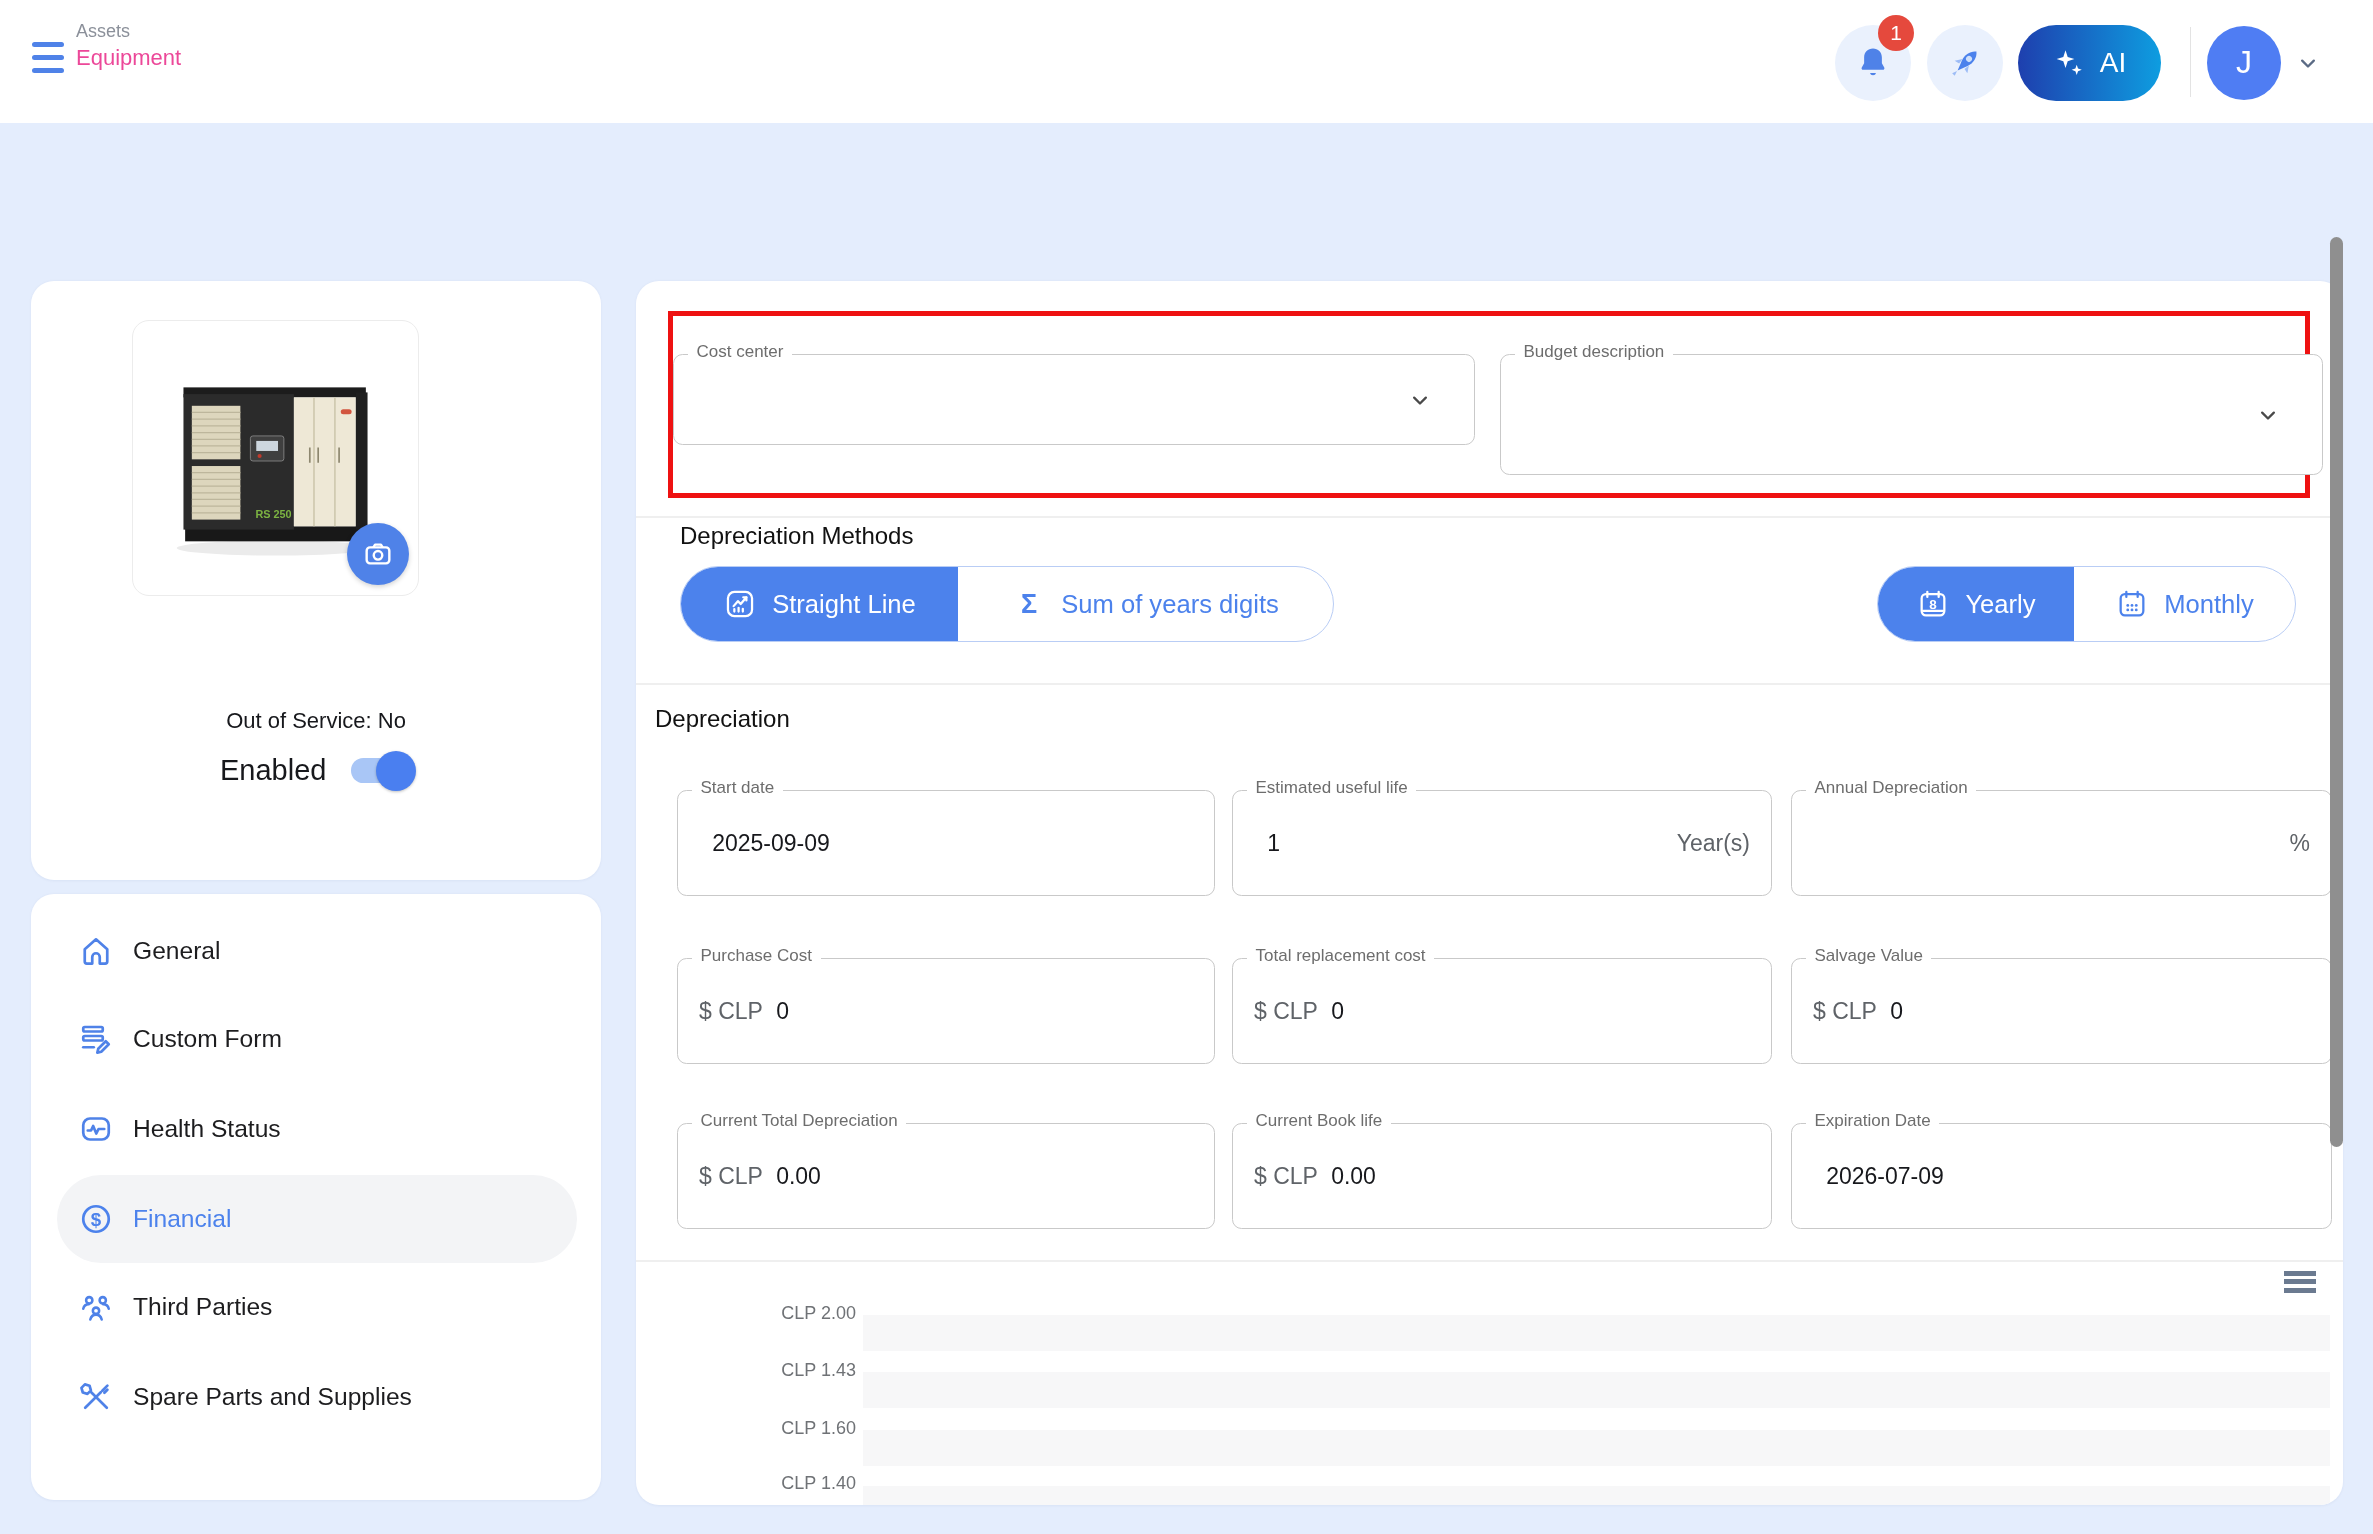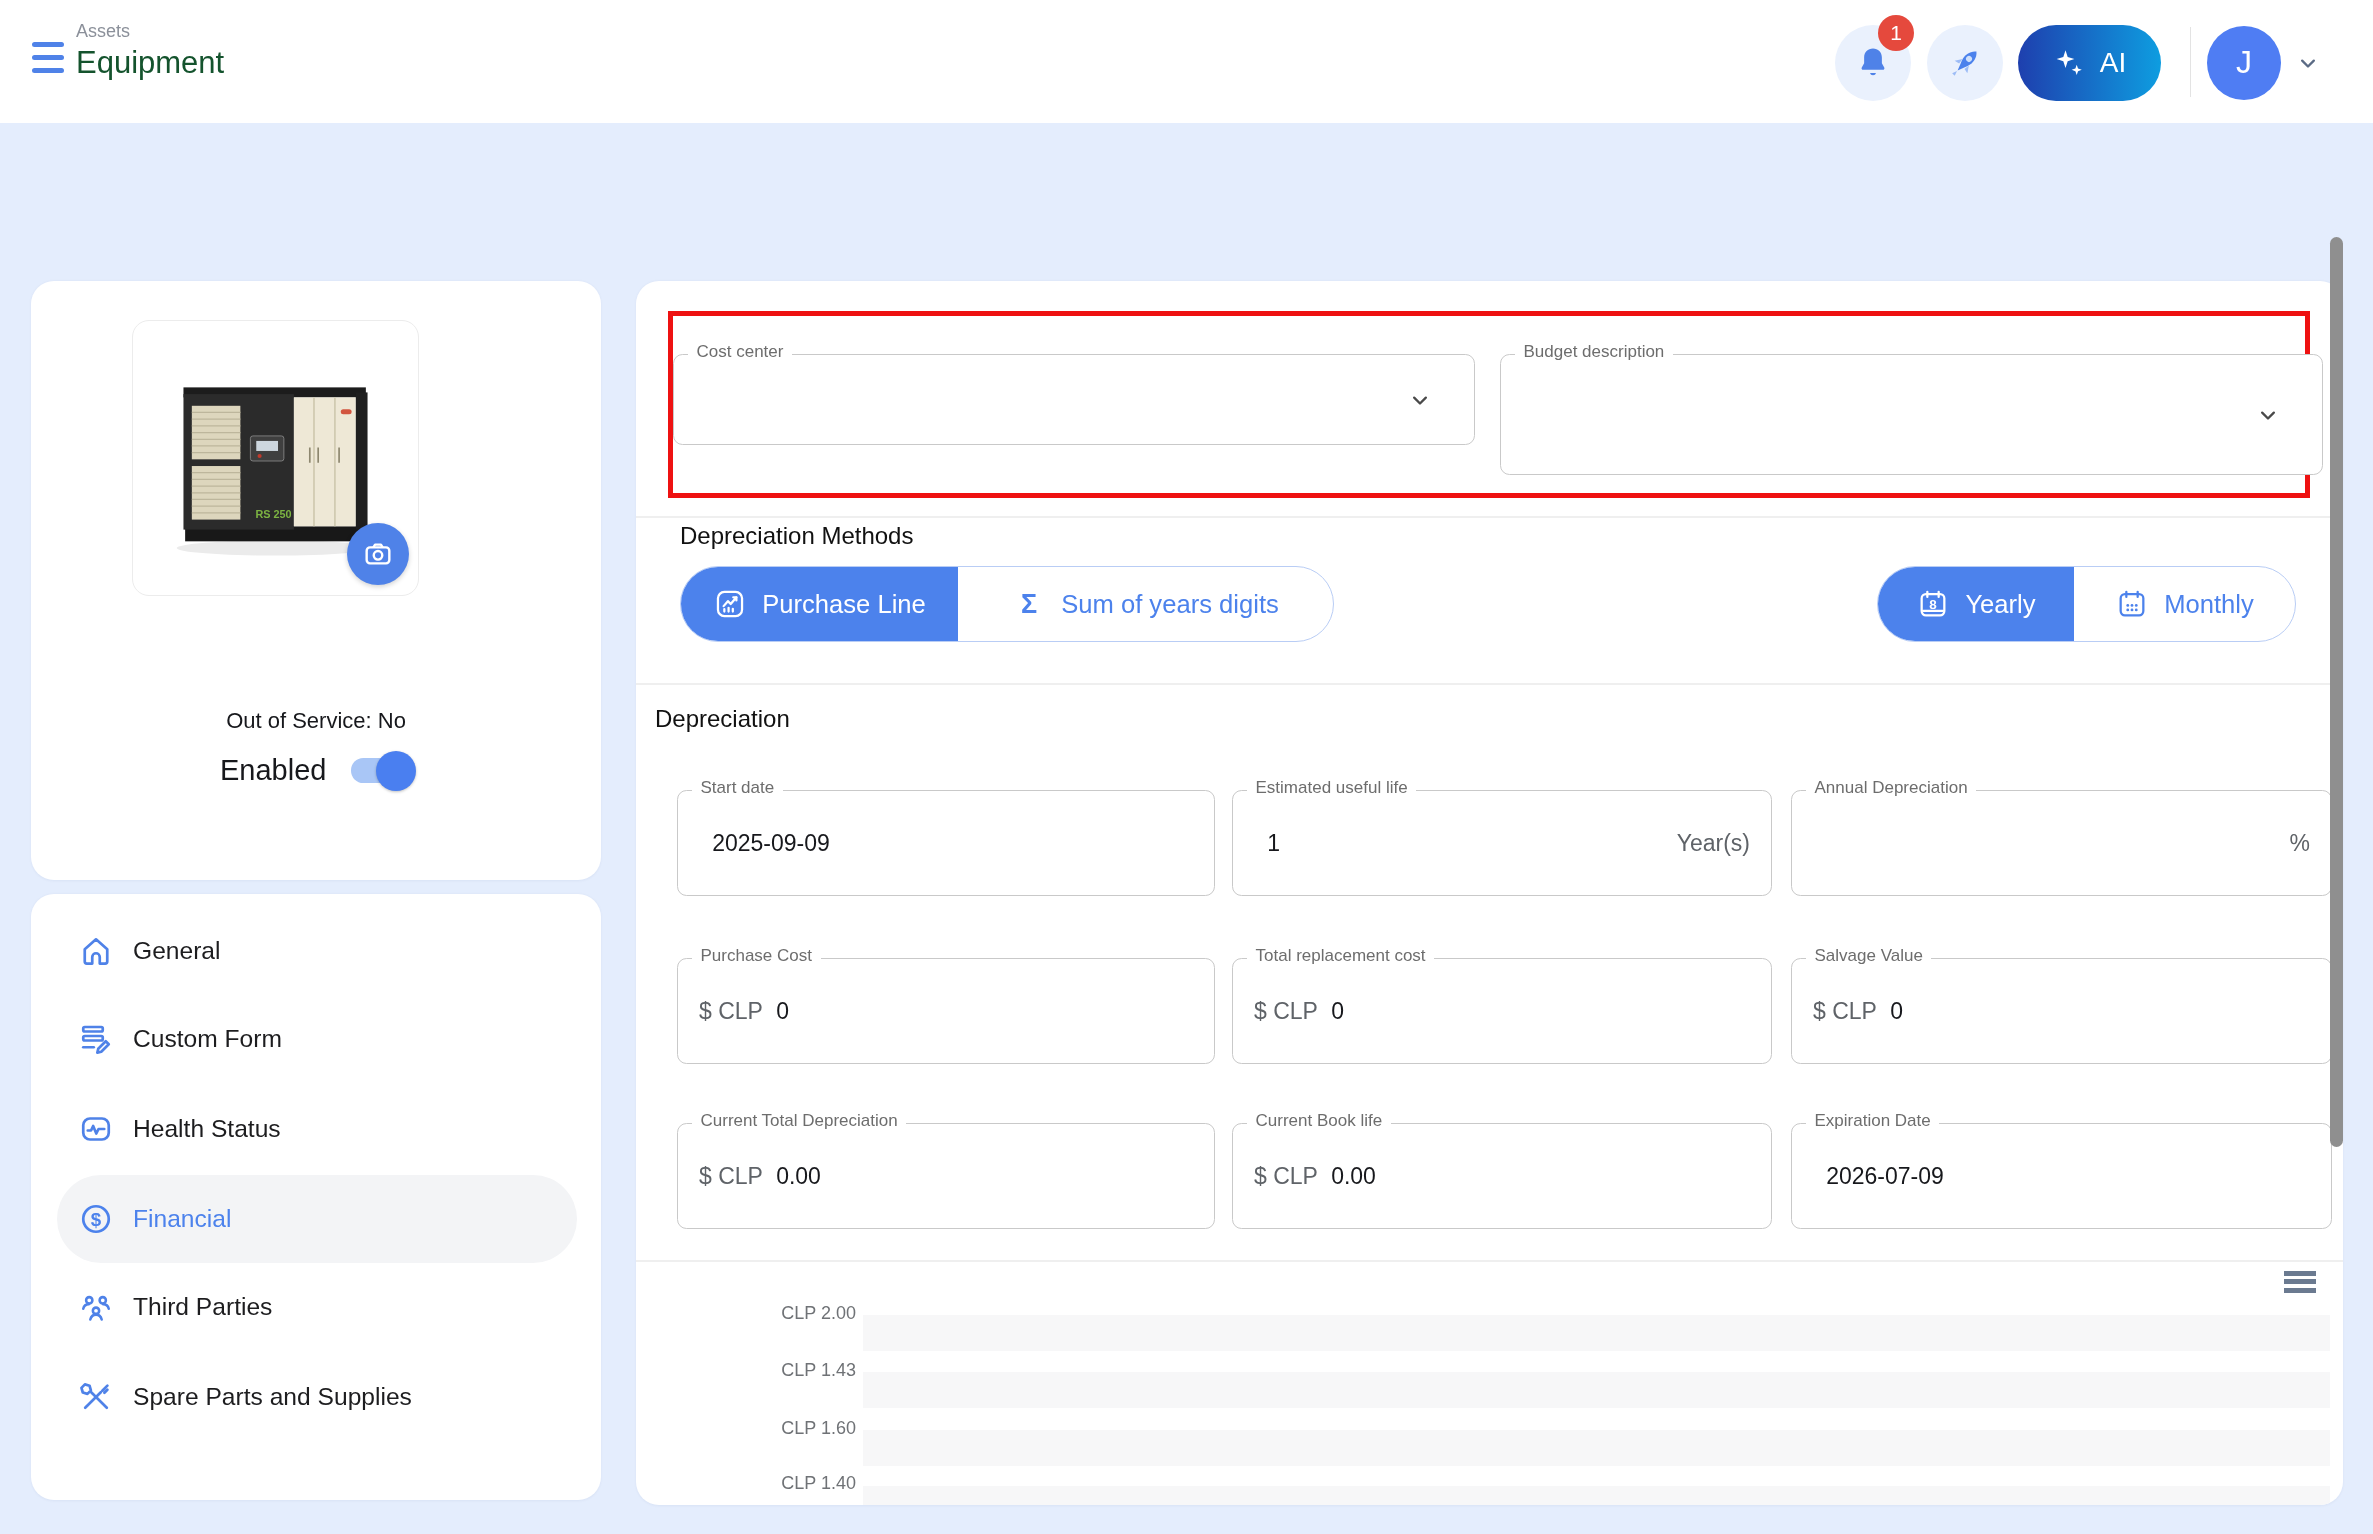--- a/index.html
+++ b/index.html
@@ -4,21 +4,21 @@
 <style>
   html,body{margin:0;padding:0}
   body{position:relative;width:2373px;height:1535px;overflow:hidden;
        background:#e4edfd;font-family:"Liberation Sans",sans-serif;color:#1f2430}
   .abs{position:absolute}
   
   .topbar{position:absolute;left:0;top:0;width:2373px;height:123px;background:#fff}
   .burger{position:absolute;left:32px;top:42px;width:38px;height:36px;cursor:pointer}
   .burger i{display:block;width:32px;height:4.7px;border-radius:2.8px;background:#4f82e8;margin:0 0 8.5px 0}
   .h-sec{position:absolute;left:76px;top:21px;font-size:18px;color:#8b909a}
-  .h-title{position:absolute;left:76px;top:45px;font-size:31px;font-weight:500;color:#14532d}
+  .h-title{position:absolute;left:76px;top:45px;font-size:22px;font-weight:500;color:#ec4899}
   .circle-btn{position:absolute;width:76px;height:76px;border-radius:50%;background:#eaf1fd;
               display:flex;align-items:center;justify-content:center;cursor:pointer}
   .badge{position:absolute;left:1878px;top:15px;width:36px;height:36px;border-radius:50%;
          background:#e5493d;color:#fff;font-size:21px;display:flex;align-items:center;justify-content:center;z-index:3}
   .ai-pill{position:absolute;left:2018px;top:24.6px;width:143px;height:76px;border-radius:38px;
            background:linear-gradient(90deg,#1e3fae,#0e9de0);display:flex;align-items:center;
            justify-content:center;gap:15px;color:#fff;font-size:28px;cursor:pointer}
   .vdiv{position:absolute;left:2190px;top:26.5px;width:0.9px;height:70px;background:#e3e3e3}
   .avatar{position:absolute;left:2207px;top:25.6px;width:74px;height:74px;border-radius:50%;background:#4f7df3;
           color:#fff;font-size:32px;display:flex;align-items:center;justify-content:center;cursor:pointer}
@@ -268,21 +268,21 @@
   <div class="seg" style="left:44px;top:285px">
     <div class="opt sel" style="width:277px">
       <svg width="34" height="34" viewBox="0 0 24 24">
         <g fill="none" stroke="#fff" stroke-width="1.6" stroke-linecap="round" stroke-linejoin="round">
           <rect x="3.5" y="3.5" width="17" height="17" rx="4.5"></rect>
           <path d="M7.5 13.5l3-3.5 2 2 4-4.7"></path>
           <path d="M16.5 7.3h-2.2M16.5 7.3v2.2"></path>
           <path d="M8 17.3v-1.6M11 17.3v-2.6M14 17.3v-1.9"></path>
         </g>
       </svg>
-      <span>Purchase Line</span>
+      <span>Straight Line</span>
     </div>
     <div class="opt" style="width:375px">
       <svg width="34" height="34" viewBox="0 0 24 24" style="font-size:27px">
         <text x="12" y="18" font-size="19" font-weight="600" fill="#4c82ec" text-anchor="middle" font-family="Liberation Sans, sans-serif">Σ</text>
       </svg>
       <span>Sum of years digits</span>
     </div>
   </div>
 
   <div class="seg" style="left:1241px;top:285px">

